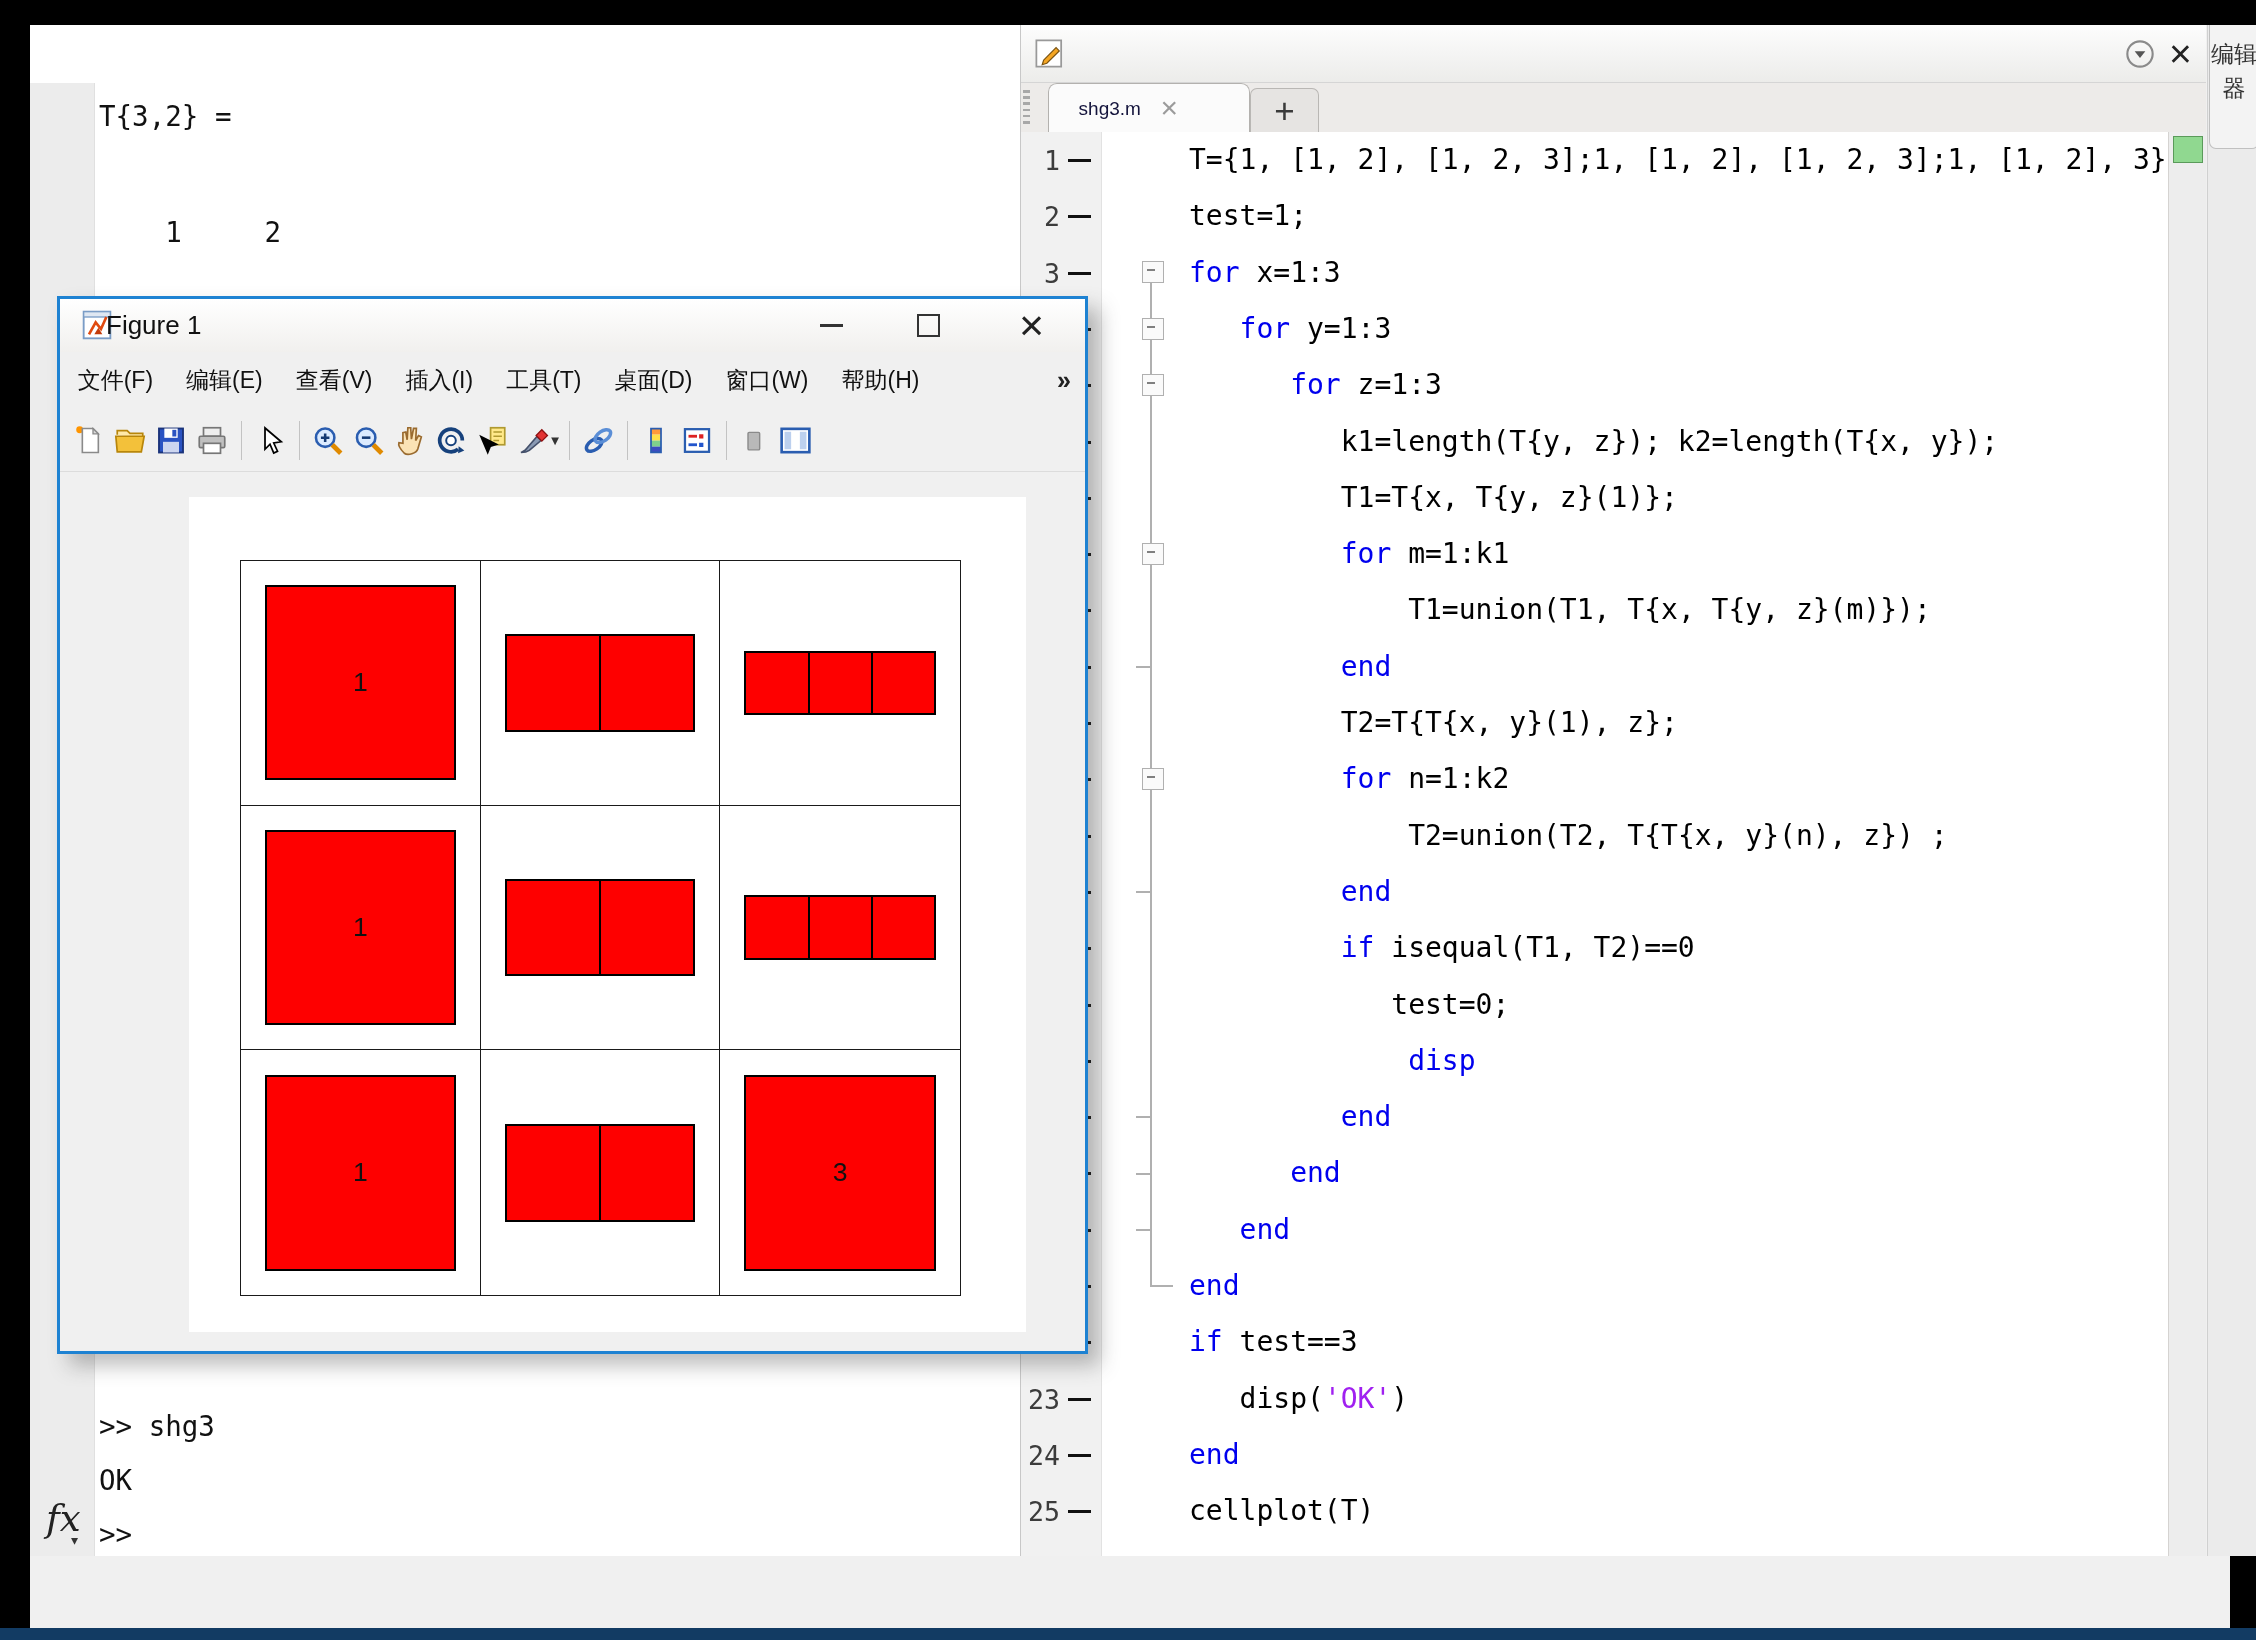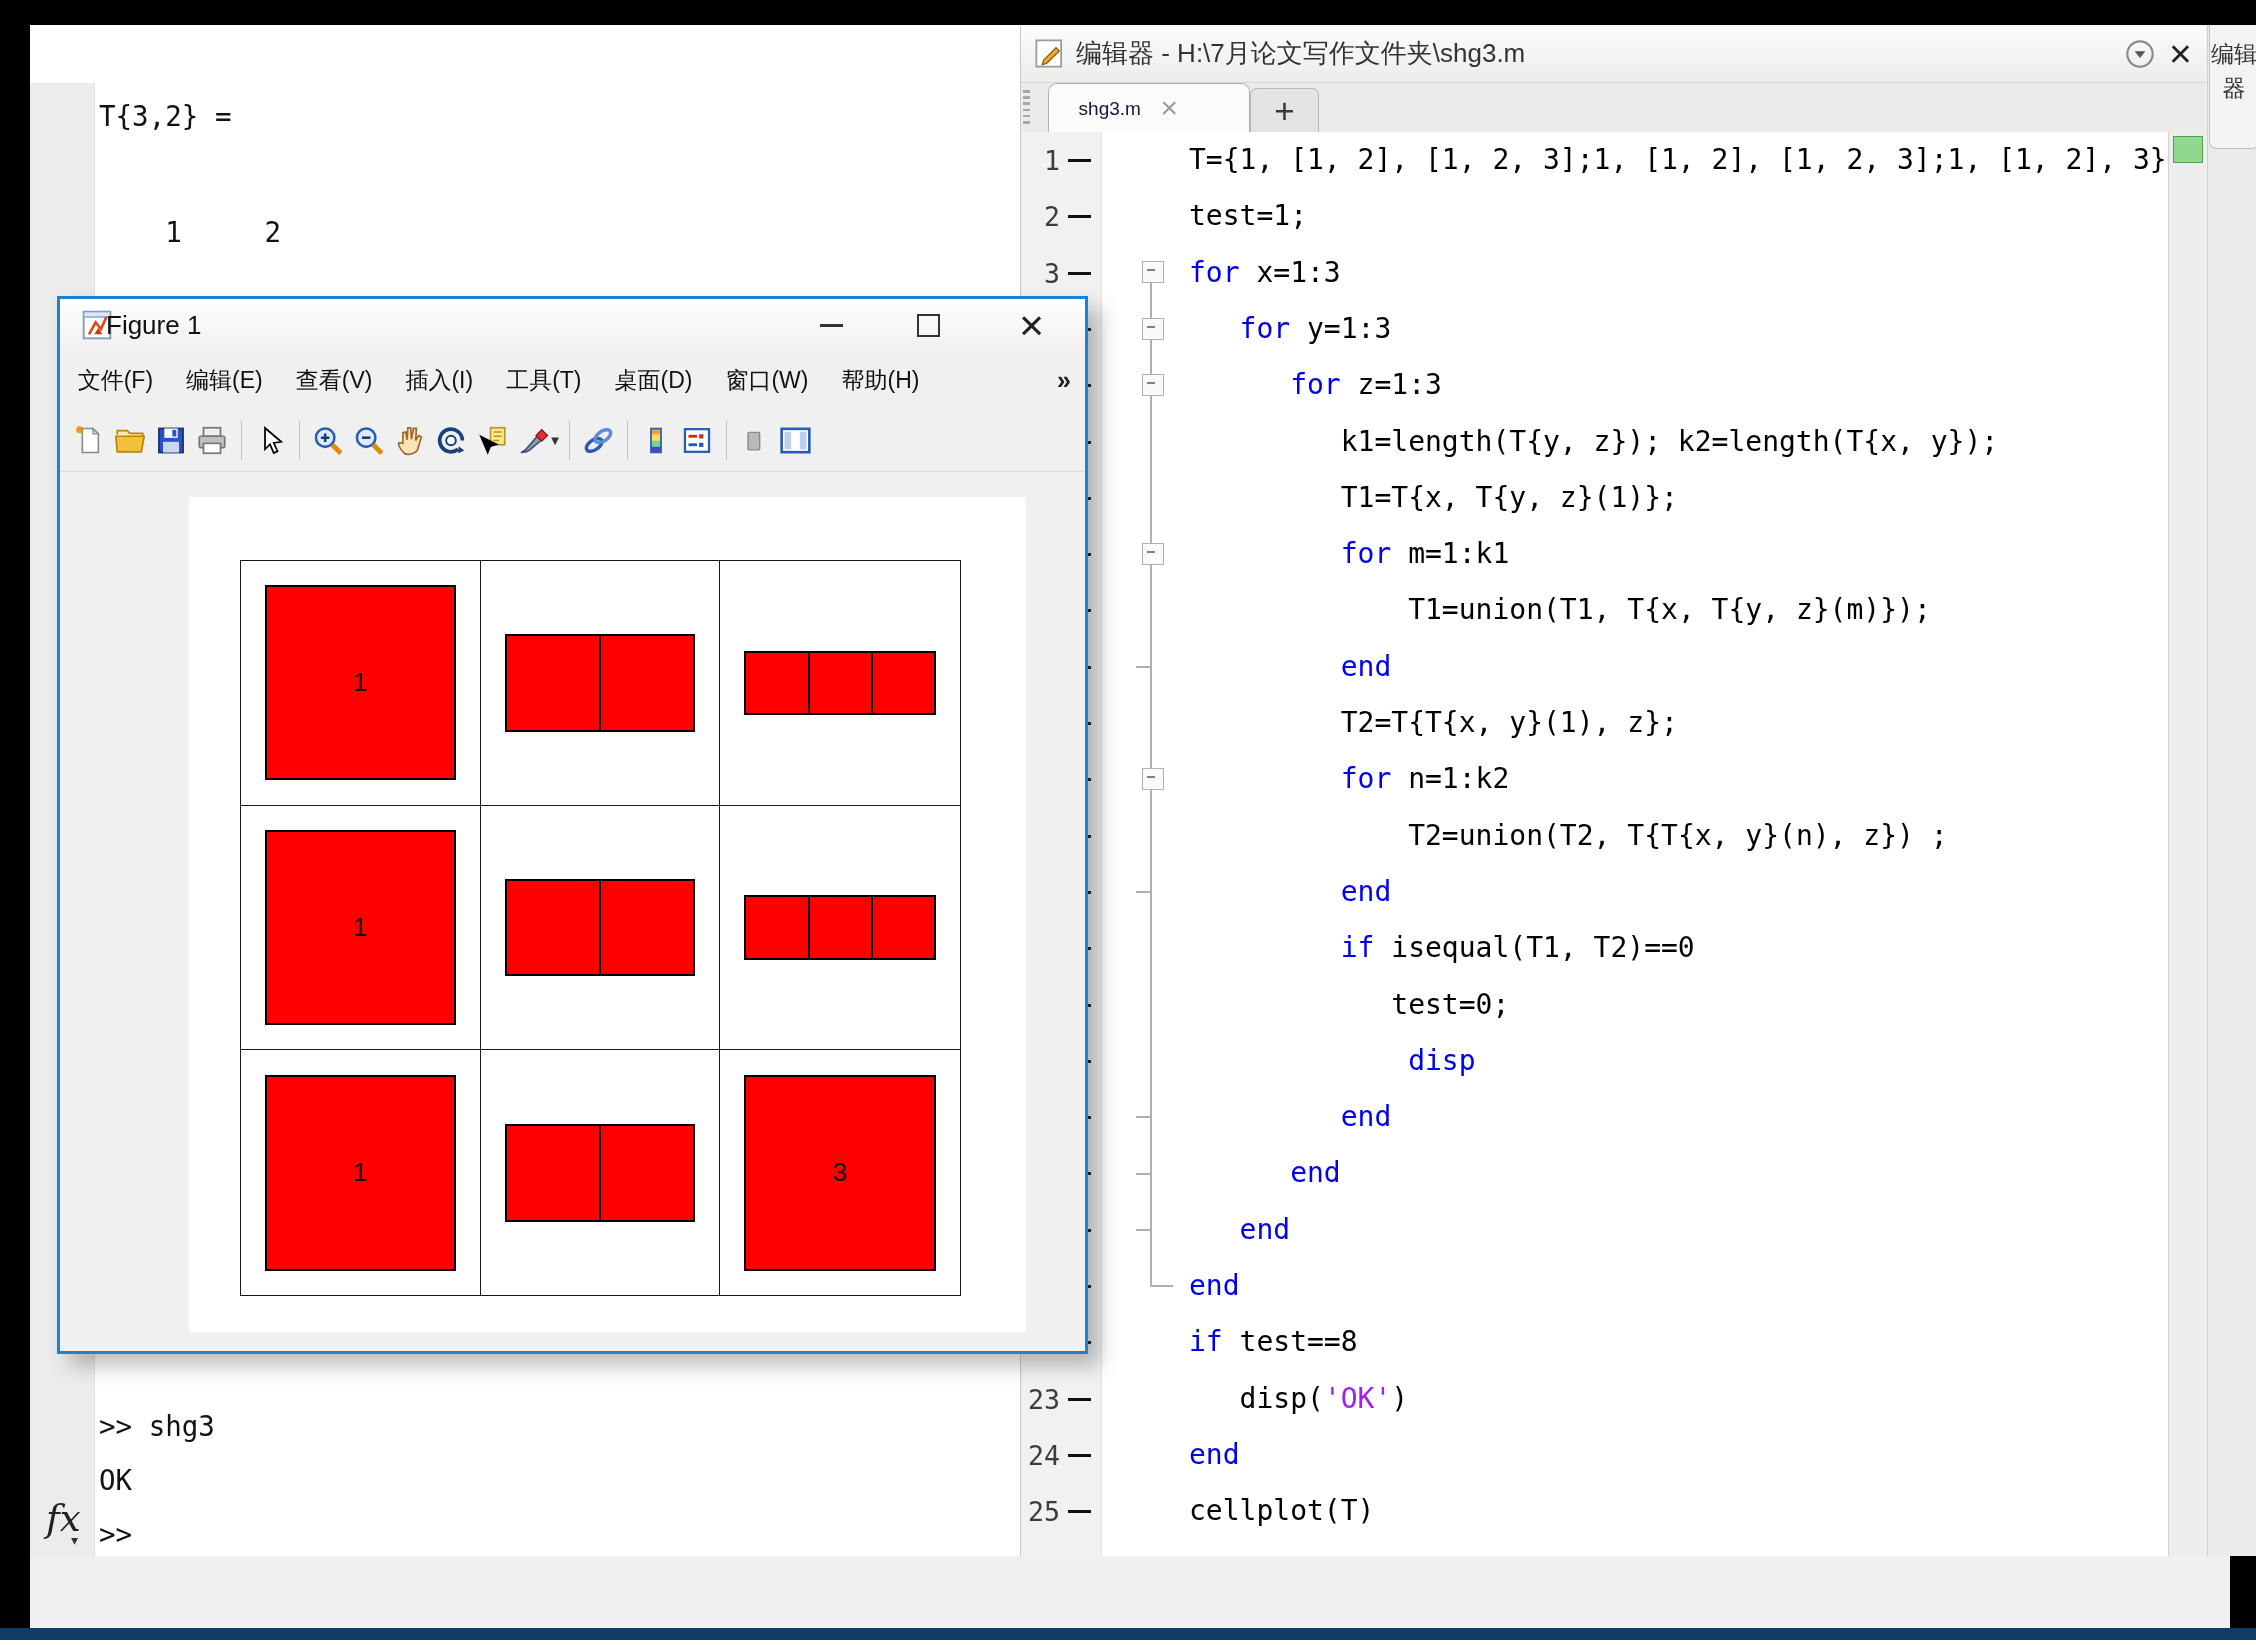--- a/index.html
+++ b/index.html
@@ -127,21 +127,20 @@
     </div>
 
     <div class="abs panel-divider"></div>
 
     <div class="abs editor-panel">
       <div class="editor-titlebar">
         <svg class="edit-icon" width="35" height="35" viewBox="0 0 24 24">
           <rect x="3" y="3" width="17" height="18" fill="#fff" stroke="#999" stroke-width="1.2"></rect>
           <path d="M8 16.5l8.5-8.5 2.2 2.2-8.5 8.5-3.2 1z" fill="#f5a623" stroke="#7a5210" stroke-width="0.8"></path>
         </svg>
-        <div class="editor-title">编辑器 - H:\7月论文写作文件夹\shg3.m</div>
         <svg class="btn-circle" viewBox="0 0 24 24">
           <circle cx="12" cy="12" r="9.5" fill="none" stroke="#8a8a8a" stroke-width="1.6"></circle>
           <path d="M8 10l4 5 4-5z" fill="#555"></path>
         </svg>
         <div class="btn-close-panel">×</div>
       </div>
 
       <div class="tabbar">
         <div class="tab-grip"></div>
         <div class="tab-active">
@@ -284,21 +283,21 @@
             <div class="code-line" style="top: 619px;">         <span class="tok-kw">for</span><span class="tok-plain"> n=1:k2</span></div>
             <div class="code-line" style="top: 676px;">             <span class="tok-plain">T2=union(T2, T{T{x, y}(n), z}) ;</span></div>
             <div class="code-line" style="top: 732px;">         <span class="tok-kw">end</span></div>
             <div class="code-line" style="top: 788px;">         <span class="tok-kw">if</span><span class="tok-plain"> isequal(T1, T2)==0</span></div>
             <div class="code-line" style="top: 845px;">            <span class="tok-plain">test=0;</span></div>
             <div class="code-line" style="top: 901px;">             <span class="tok-kw">disp</span></div>
             <div class="code-line" style="top: 957px;">         <span class="tok-kw">end</span></div>
             <div class="code-line" style="top: 1013px;">      <span class="tok-kw">end</span></div>
             <div class="code-line" style="top: 1070px;">   <span class="tok-kw">end</span></div>
             <div class="code-line" style="top: 1126px;"><span class="tok-kw">end</span></div>
-            <div class="code-line" style="top: 1182px;"><span class="tok-kw">if</span><span class="tok-plain"> test==8</span></div>
+            <div class="code-line" style="top: 1182px;"><span class="tok-kw">if</span><span class="tok-plain"> test==3</span></div>
             <div class="code-line" style="top: 1239px;">   <span class="tok-plain">disp(</span><span class="tok-str">'OK'</span><span class="tok-plain">)</span></div>
             <div class="code-line" style="top: 1295px;"><span class="tok-kw">end</span></div>
             <div class="code-line" style="top: 1351px;"><span class="tok-plain">cellplot(T)</span></div>
           </div>
         <div class="scroll-strip">
           <div class="green-ind"></div>
         </div>
       </div>
     </div>
 

